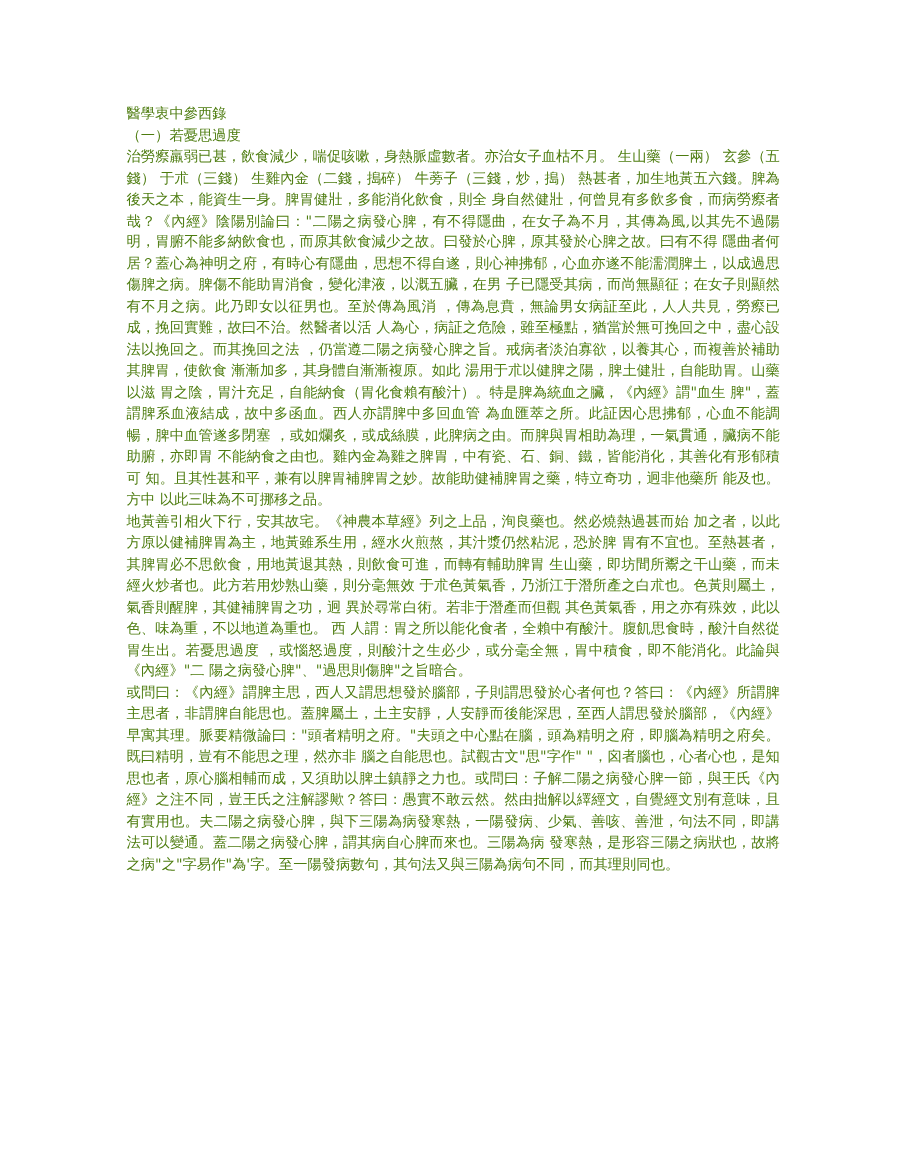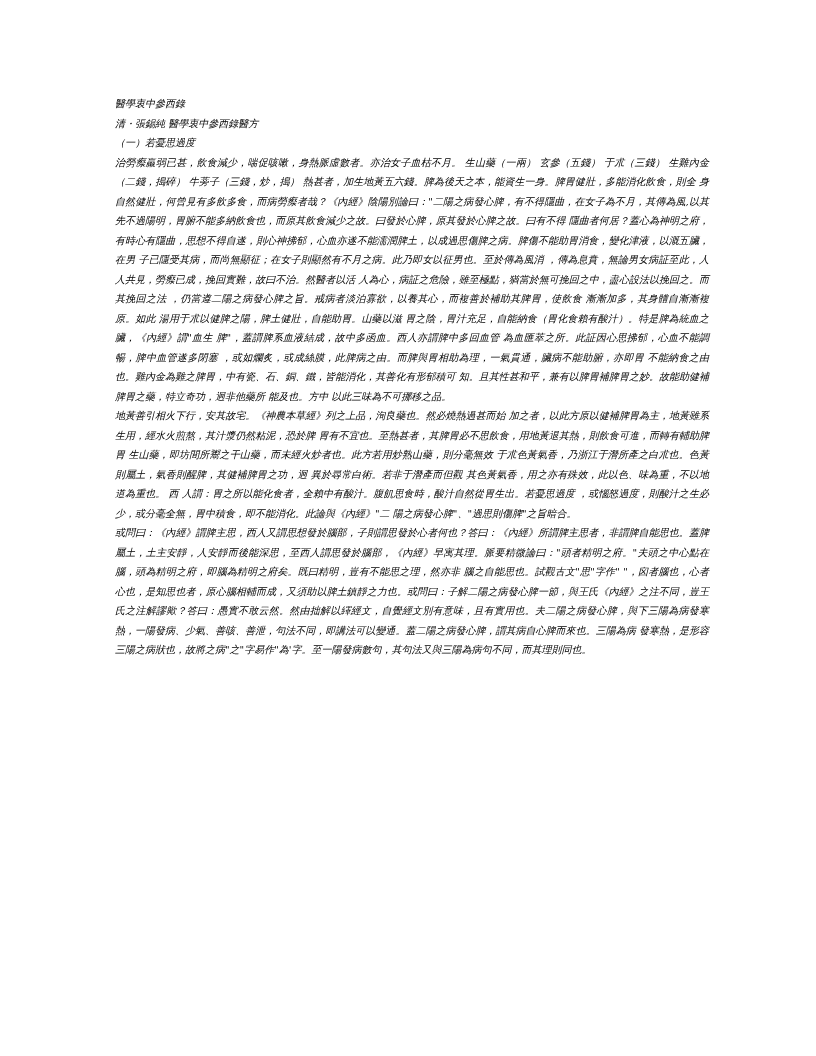--- a/index.html
+++ b/index.html
@@ -3,33 +3,31 @@
 <meta charset="utf-8">
 <style>
   html, body { margin: 0; padding: 0; background: #ffffff; }
   body { width: 816px; height: 1056px; position: relative; overflow: hidden; }
   .page {
     position: absolute;
     left: 115px;
     top: 94px;
     width: 594px;
     font-family: "DejaVu Serif", "Liberation Serif", serif;
-    font-size: 10px;
+    font-size: 13px;
     line-height: 19.5px;
-    color: #000000;
+    color: #4d7c0f;
     text-align: justify;
     text-justify: inter-character;
-    font-style: italic;
   }
   .line { margin: 0; padding: 0; white-space: normal; word-break: break-all; }
   .para { margin: 0; padding: 0; word-break: break-all; }
 </style>
 </head>
 <body>
 
 <div class="page">
   <div class="line">醫學衷中參西錄</div>
-  <div class="line">清・張錫純 醫學衷中參西錄醫方</div>
   <div class="line">（一）若憂思過度</div>
   <p class="para">治勞瘵羸弱已甚，飲食減少，喘促咳嗽，身熱脈虛數者。亦治女子血枯不月。 生山藥（一兩） 玄參（五錢） 于朮（三錢） 生雞內金（二錢，搗碎） 牛蒡子（三錢，炒，搗） 熱甚者，加生地黃五六錢。脾為後天之本，能資生一身。脾胃健壯，多能消化飲食，則全 身自然健壯，何曾見有多飲多食，而病勞瘵者哉？《內經》陰陽別論曰："二陽之病發心脾，有不得隱曲，在女子為不月，其傳為風,以其先不過陽明，胃腑不能多納飲食也，而原其飲食減少之故。曰發於心脾，原其發於心脾之故。曰有不得 隱曲者何居？蓋心為神明之府，有時心有隱曲，思想不得自遂，則心神拂郁，心血亦遂不能濡潤脾土，以成過思傷脾之病。脾傷不能助胃消食，變化津液，以溉五臟，在男 子已隱受其病，而尚無顯征；在女子則顯然有不月之病。此乃即女以征男也。至於傳為風消 ，傳為息賁，無論男女病証至此，人人共見，勞瘵已成，挽回實難，故曰不治。然醫者以活 人為心，病証之危險，雖至極點，猶當於無可挽回之中，盡心設法以挽回之。而其挽回之法 ，仍當遵二陽之病發心脾之旨。戒病者淡泊寡欲，以養其心，而複善於補助其脾胃，使飲食 漸漸加多，其身體自漸漸複原。如此 湯用于朮以健脾之陽，脾土健壯，自能助胃。山藥以滋 胃之陰，胃汁充足，自能納食（胃化食賴有酸汁）。特是脾為統血之臟，《內經》謂"血生 脾"，蓋謂脾系血液結成，故中多函血。西人亦謂脾中多回血管 為血匯萃之所。此証因心思拂郁，心血不能調暢，脾中血管遂多閉塞 ，或如爛炙，或成絲膜，此脾病之由。而脾與胃相助為理，一氣貫通，臟病不能助腑，亦即胃 不能納食之由也。雞內金為雞之脾胃，中有瓷、石、銅、鐵，皆能消化，其善化有形郁積可 知。且其性甚和平，兼有以脾胃補脾胃之妙。故能助健補脾胃之藥，特立奇功，迥非他藥所 能及也。方中 以此三味為不可挪移之品。</p>
   <p class="para">地黃善引相火下行，安其故宅。《神農本草經》列之上品，洵良藥也。然必燒熱過甚而始 加之者，以此方原以健補脾胃為主，地黃雖系生用，經水火煎熬，其汁漿仍然粘泥，恐於脾 胃有不宜也。至熱甚者，其脾胃必不思飲食，用地黃退其熱，則飲食可進，而轉有輔助脾胃 生山藥，即坊間所鬻之干山藥，而未經火炒者也。此方若用炒熟山藥，則分毫無效 于朮色黃氣香，乃浙江于潛所產之白朮也。色黃則屬土，氣香則醒脾，其健補脾胃之功，迥 異於尋常白術。若非于潛產而但觀 其色黃氣香，用之亦有殊效，此以色、味為重，不以地道為重也。 西 人謂：胃之所以能化食者，全賴中有酸汁。腹飢思食時，酸汁自然從胃生出。若憂思過度 ，或惱怒過度，則酸汁之生必少，或分毫全無，胃中積食，即不能消化。此論與《內經》"二 陽之病發心脾"、"過思則傷脾"之旨暗合。</p>
   <p class="para">或問曰：《內經》謂脾主思，西人又謂思想發於腦部，子則謂思發於心者何也？答曰：《內經》所謂脾主思者，非謂脾自能思也。蓋脾屬土，土主安靜，人安靜而後能深思，至西人謂思發於腦部，《內經》早寓其理。脈要精微論曰："頭者精明之府。"夫頭之中心點在腦，頭為精明之府，即腦為精明之府矣。既曰精明，豈有不能思之理，然亦非 腦之自能思也。試觀古文"思"字作" "，囟者腦也，心者心也，是知思也者，原心腦相輔而成，又須助以脾土鎮靜之力也。或問曰：子解二陽之病發心脾一節，與王氏《內經》之注不同，豈王氏之注解謬歟？答曰：愚實不敢云然。然由拙解以繹經文，自覺經文別有意味，且有實用也。夫二陽之病發心脾，與下三陽為病發寒熱，一陽發病、少氣、善咳、善泄，句法不同，即講法可以變通。蓋二陽之病發心脾，謂其病自心脾而來也。三陽為病 發寒熱，是形容三陽之病狀也，故將之病"之"字易作"為'字。至一陽發病數句，其句法又與三陽為病句不同，而其理則同也。</p>
 </div>
 
 </body></html>

